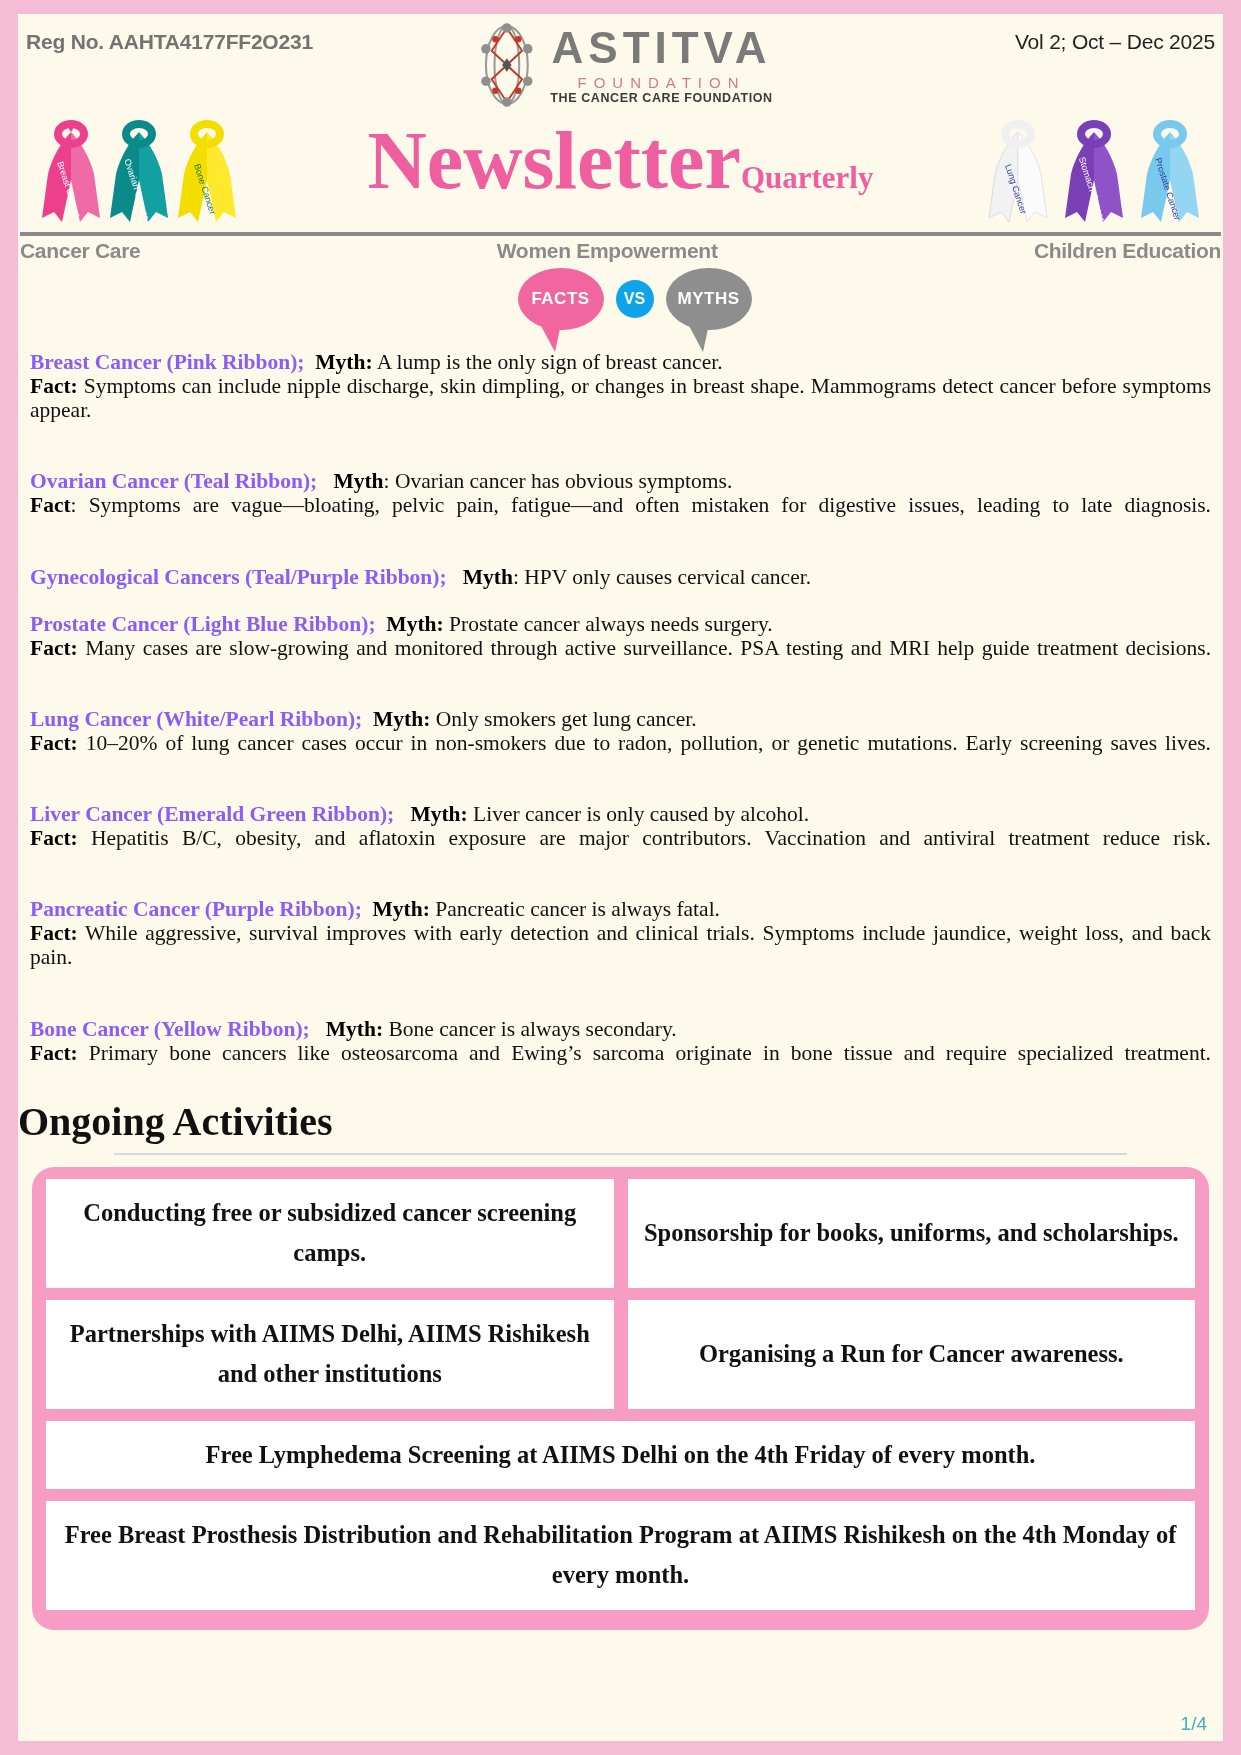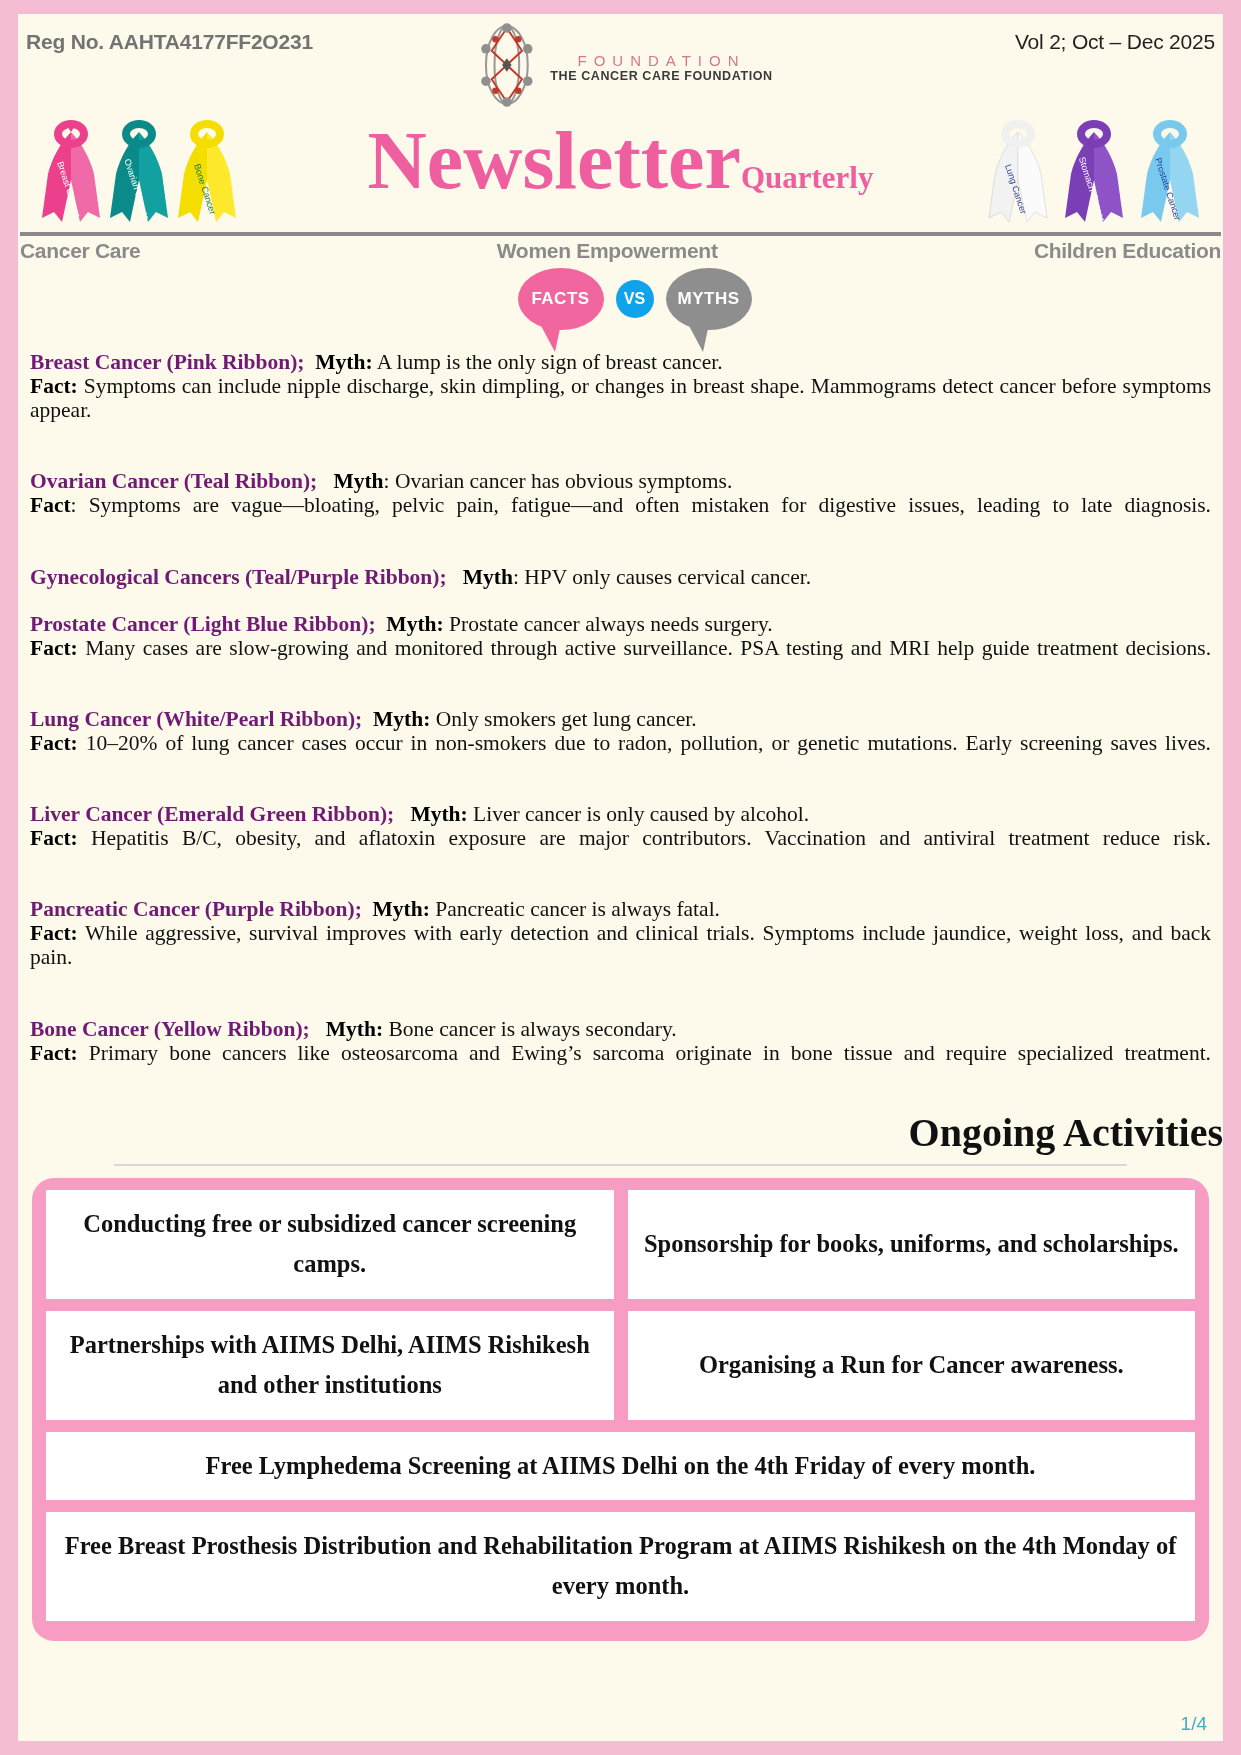--- a/index.html
+++ b/index.html
@@ -186,36 +186,36 @@
   }
   .myth-block {
     margin-bottom: 23px;
     font-size: 21.5px;
     line-height: 1.12;
     text-align: justify;
     color: #111;
   }
   .myth-block:last-child { margin-bottom: 6px; }
   .cancer-head {
-    color: #701a75;
+    color: #8b5cf6;
     font-weight: bold;
   }
   .lbl { font-weight: bold; color: #000; }
   .myth-line { display: block; }
   .fact-line { display: block; text-align: justify; }
   .fact-line::after { content: ""; display: inline-block; width: 100%; }
 
   
   .activities-title {
-    text-align: right;
+    text-align: left;
     font-family: "Liberation Serif", serif;
     font-weight: bold;
     font-size: 40px;
     color: #111;
-    margin-top: 20px;
+    margin-top: 9px;
   }
   .rule {
     height: 2px;
     background: #d8d8d8;
     margin: 8px auto 0 auto;
     width: 84%;
   }
   .activities-panel {
     margin: 12px 14px 0 14px;
     background: #f79dc4;
@@ -285,20 +285,21 @@
         </g>
         <g fill="#c0392b">
           <circle cx="28" cy="18" r="3.4"></circle>
               <circle cx="52" cy="18" r="3.4"></circle>
           <circle cx="28" cy="72" r="3.4"></circle>
               <circle cx="52" cy="72" r="3.4"></circle>
         </g>
         <polygon points="40,38 45,45 40,52 35,45" fill="#555"></polygon>
       </svg>
       <div class="logo-text">
+        <div class="logo-name">ASTITVA</div>
         <div class="logo-sub">FOUNDATION</div>
         <div class="logo-tag">THE CANCER CARE FOUNDATION</div>
       </div>
     </div>
 
     <div class="title-row">
 
       <div class="ribbons-left">
         <svg class="ribbon" viewBox="0 0 62 108">
           <path d="M31 14 C20 26 12 40 8 56 L2 100 L14 94 L22 104 L31 62 Z" fill="#ec3f8c"></path>

